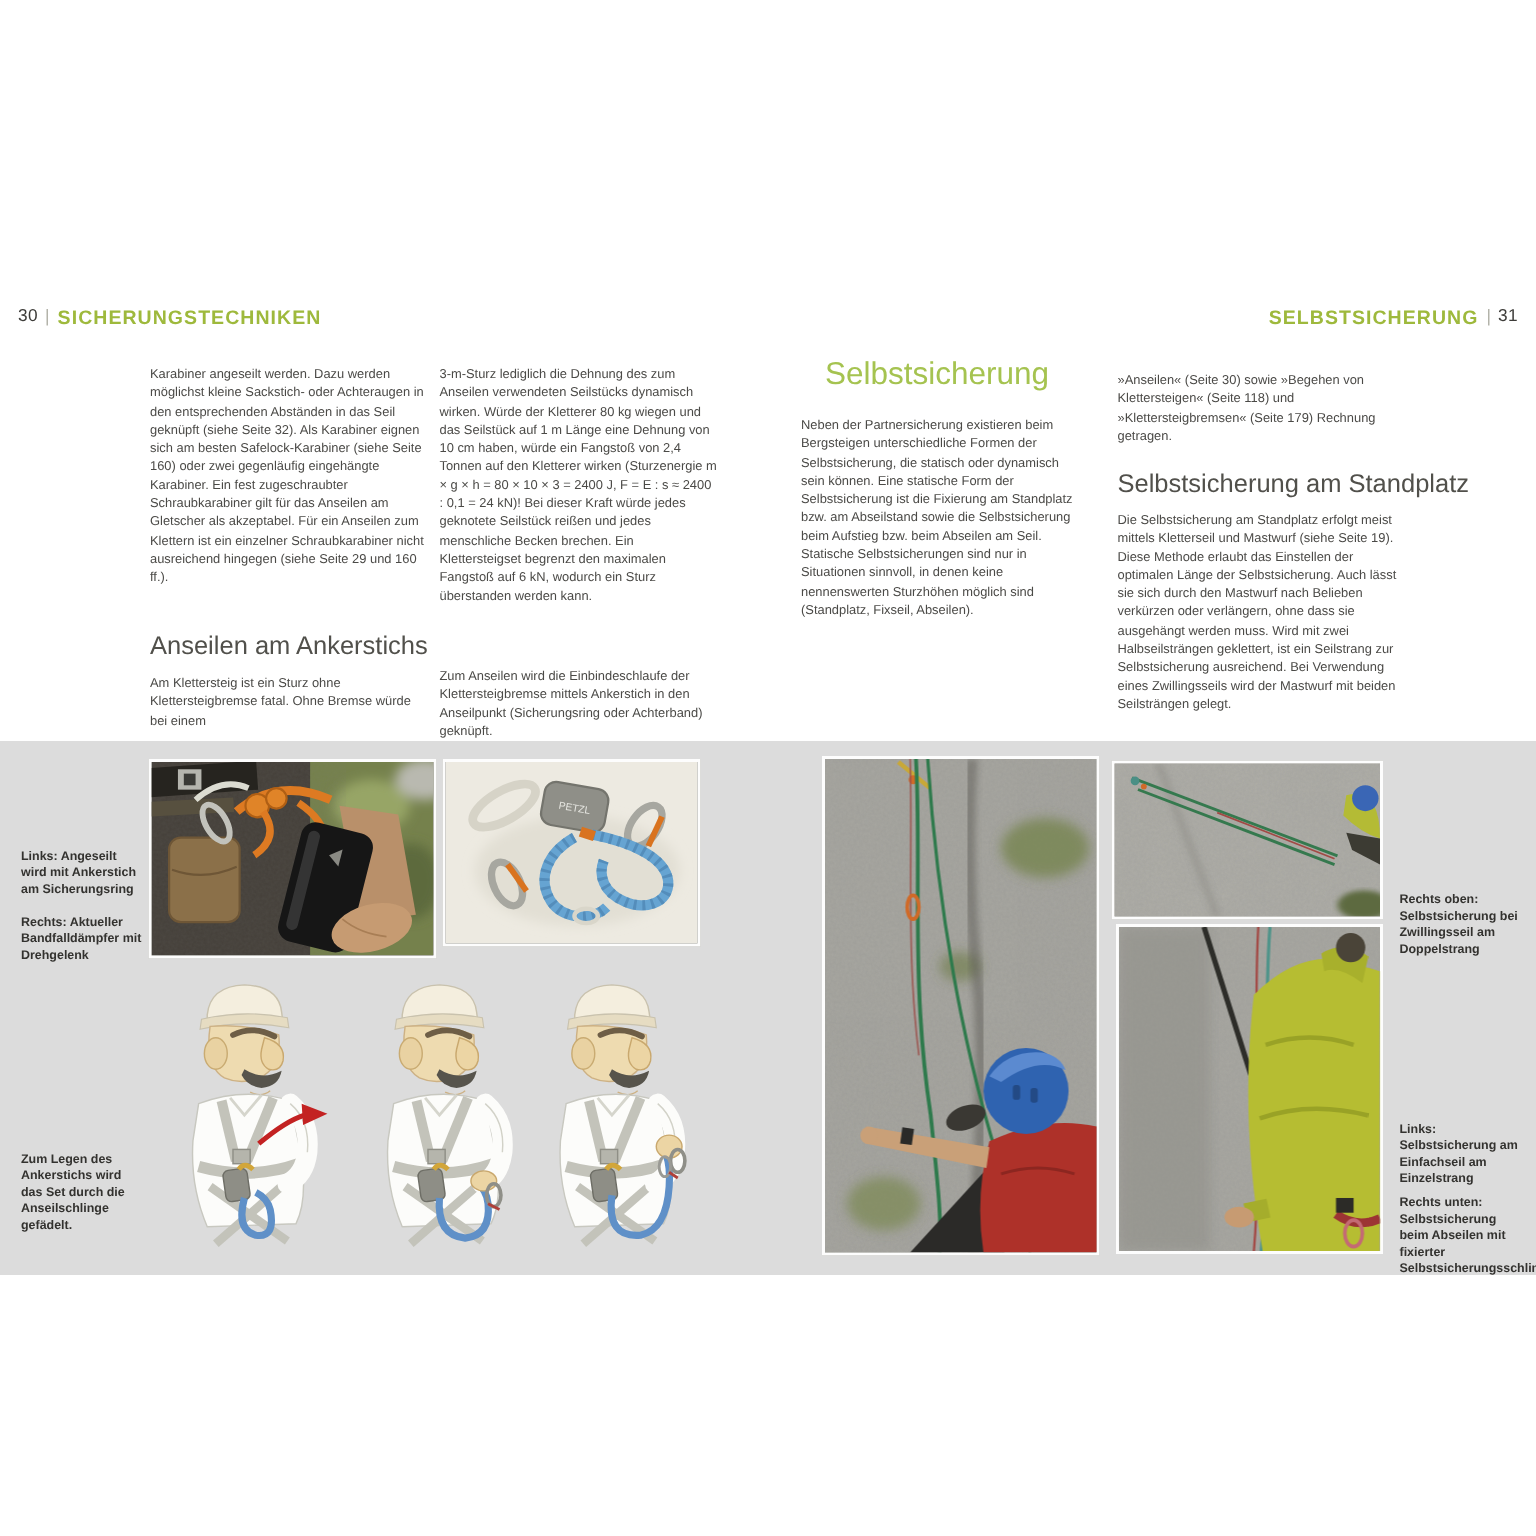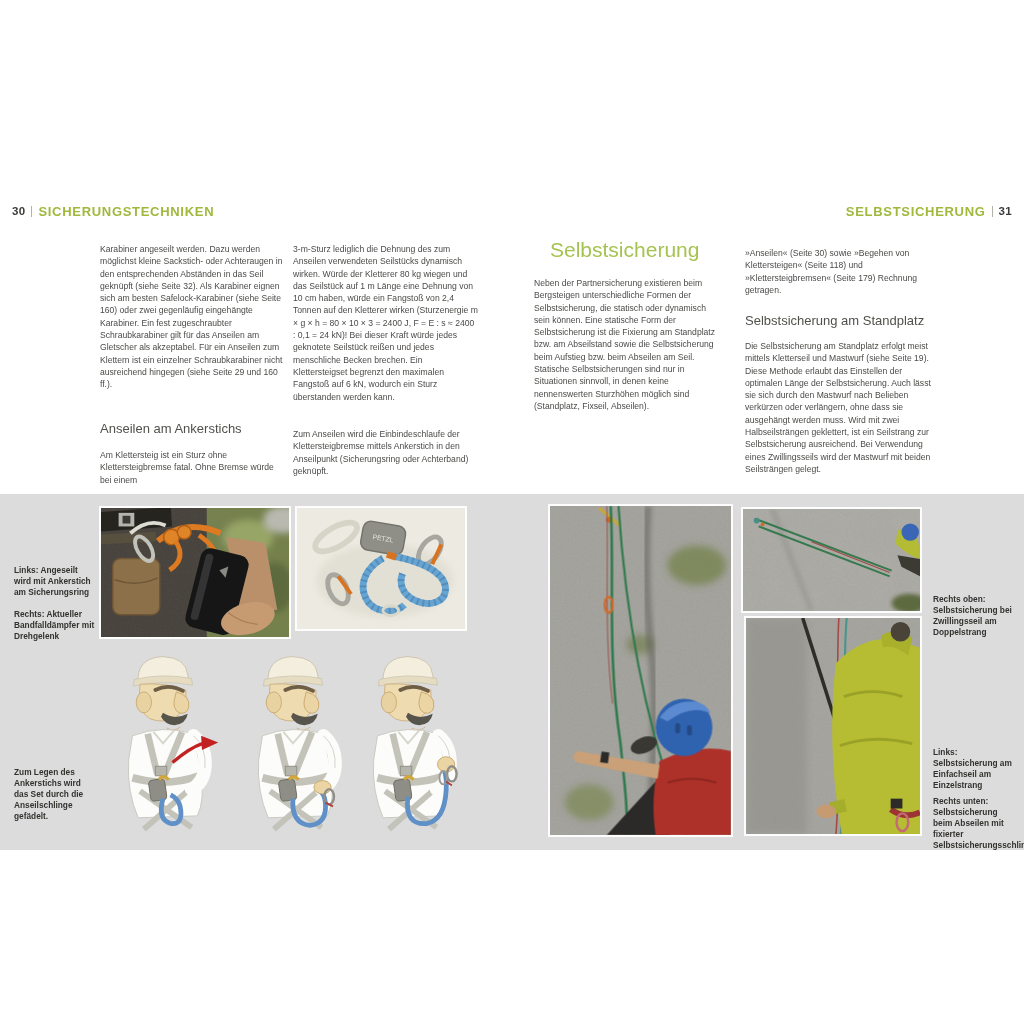--- a/index.html
+++ b/index.html
@@ -3,28 +3,28 @@
 <meta charset="utf-8">
 <style>
   html,body{margin:0;padding:0;background:#ffffff;}
   body{width:1024px;height:1024px;overflow:hidden;font-family:"Liberation Sans",sans-serif;}
   .sheet{position:relative;width:1024px;height:1024px;background:#ffffff;}
 
   
   .hdr{position:absolute;top:203px;display:flex;align-items:center;gap:6px;}
   .hdr-left{left:12px;}
   .hdr-right{right:12px;}
-  .pagenum{font-size:11.5px;font-weight:bold;color:#3c3b38;letter-spacing:0.3px;}
+  .pagenum{font-size:11.5px;font-weight:normal;color:#3c3b38;letter-spacing:0.3px;}
   .sectlbl{font-size:13px;font-weight:bold;letter-spacing:0.7px;color:#9eb93c;padding-top:1px;}
   .hdr-sep{width:1px;height:11px;background:#b3b3aa;}
 
   
   .tb{position:absolute;width:186px;font-size:8.6px;line-height:12.3px;color:#4b4a47;text-align:left;}
   .tb p{margin:0;}
-  .subhead{position:absolute;font-size:13px;color:#51504b;}
+  .subhead{position:absolute;font-size:17px;color:#51504b;}
   .title-green{position:absolute;font-size:21px;color:#a5c350;}
 
   
   .band{position:absolute;left:0;top:494px;width:1024px;height:356px;background:#dcdcdc;}
 
   
   .cap{position:absolute;font-size:8.3px;font-weight:bold;line-height:11px;color:#33322f;}
   .cap-r{text-align:left;width:82px;left:14px;}
   .cap-l{text-align:left;width:80px;left:933px;margin-top:20px;}
 
@@ -96,21 +96,21 @@
   <div class="hdr hdr-right">
     <span class="sectlbl">SELBSTSICHERUNG</span>
     <span class="hdr-sep"></span>
     <span class="pagenum">31</span>
   </div>
 
   <div class="tb" style="left:100px;top:243px;">Karabiner angeseilt werden. Dazu werden möglichst kleine Sackstich- oder Achteraugen in den entsprechenden Abständen in das Seil geknüpft (siehe Seite 32). Als Karabiner eignen sich am besten Safelock-Karabiner (siehe Seite 160) oder zwei gegenläufig eingehängte Karabiner. Ein fest zugeschraubter Schraubkarabiner gilt für das Anseilen am Gletscher als akzeptabel. Für ein Anseilen zum Klettern ist ein einzelner Schraubkarabiner nicht ausreichend hingegen (siehe Seite 29 und 160 ff.).</div>
   <div class="subhead" style="left:100px;top:421px;">Anseilen am Ankerstichs</div>
   <div class="tb" style="left:100px;top:449px;">Am Klettersteig ist ein Sturz ohne Klettersteigbremse fatal. Ohne Bremse würde bei einem</div>
   <div class="tb" style="left:293px;top:243px;">3-m-Sturz lediglich die Dehnung des zum Anseilen verwendeten Seilstücks dynamisch wirken. Würde der Kletterer 80 kg wiegen und das Seilstück auf 1 m Länge eine Dehnung von 10 cm haben, würde ein Fangstoß von 2,4 Tonnen auf den Kletterer wirken (Sturzenergie m × g × h = 80 × 10 × 3 = 2400 J, F = E : s ≈ 2400 : 0,1 = 24 kN)! Bei dieser Kraft würde jedes geknotete Seilstück reißen und jedes menschliche Becken brechen. Ein Klettersteigset begrenzt den maximalen Fangstoß auf 6 kN, wodurch ein Sturz überstanden werden kann.</div>
-  <div class="tb" style="left:293px;top:428px;">Zum Anseilen wird die Einbindeschlaufe der Klettersteigbremse mittels Ankerstich in den Anseilpunkt (Sicherungsring oder Achterband) geknüpft.</div>
+  <div class="tb" style="left:293px;top:444px;">Zum Anseilen wird die Einbindeschlaufe der Klettersteigbremse mittels Ankerstich in den Anseilpunkt (Sicherungsring oder Achterband) geknüpft.</div>
 
   <div class="title-green" style="left:550px;top:238px;">Selbstsicherung</div>
   <div class="tb" style="left:534px;top:277px;width:184px;">
     <p>Neben der Partnersicherung existieren beim Bergsteigen unterschiedliche Formen der Selbstsicherung, die statisch oder dynamisch sein können. Eine statische Form der Selbstsicherung ist die Fixierung am Standplatz bzw. am Abseilstand sowie die Selbstsicherung beim Aufstieg bzw. beim Abseilen am Seil. Statische Selbstsicherungen sind nur in Situationen sinnvoll, in denen keine nennenswerten Sturzhöhen möglich sind (Standplatz, Fixseil, Abseilen).</p>
   </div>
   <div class="tb" style="left:745px;top:247px;">»Anseilen« (Seite 30) sowie »Begehen von Klettersteigen« (Seite 118) und »Klettersteigbremsen« (Seite 179) Rechnung getragen.</div>
   <div class="subhead" style="left:745px;top:313px;">Selbstsicherung am Standplatz</div>
   <div class="tb" style="left:745px;top:340px;">Die Selbstsicherung am Standplatz erfolgt meist mittels Kletterseil und Mastwurf (siehe Seite 19). Diese Methode erlaubt das Einstellen der optimalen Länge der Selbstsicherung. Auch lässt sie sich durch den Mastwurf nach Belieben verkürzen oder verlängern, ohne dass sie ausgehängt werden muss. Wird mit zwei Halbseilsträngen geklettert, ist ein Seilstrang zur Selbstsicherung ausreichend. Bei Verwendung eines Zwillingsseils wird der Mastwurf mit beiden Seilsträngen gelegt.</div>
 
   <div class="band"></div>

